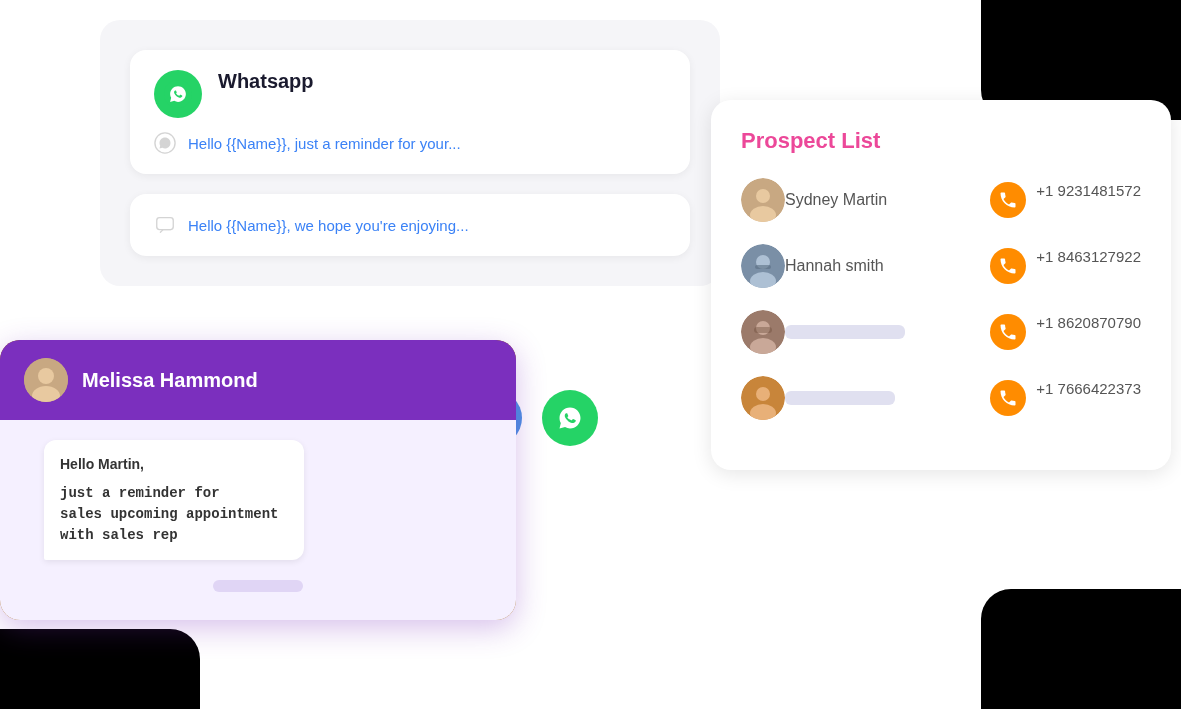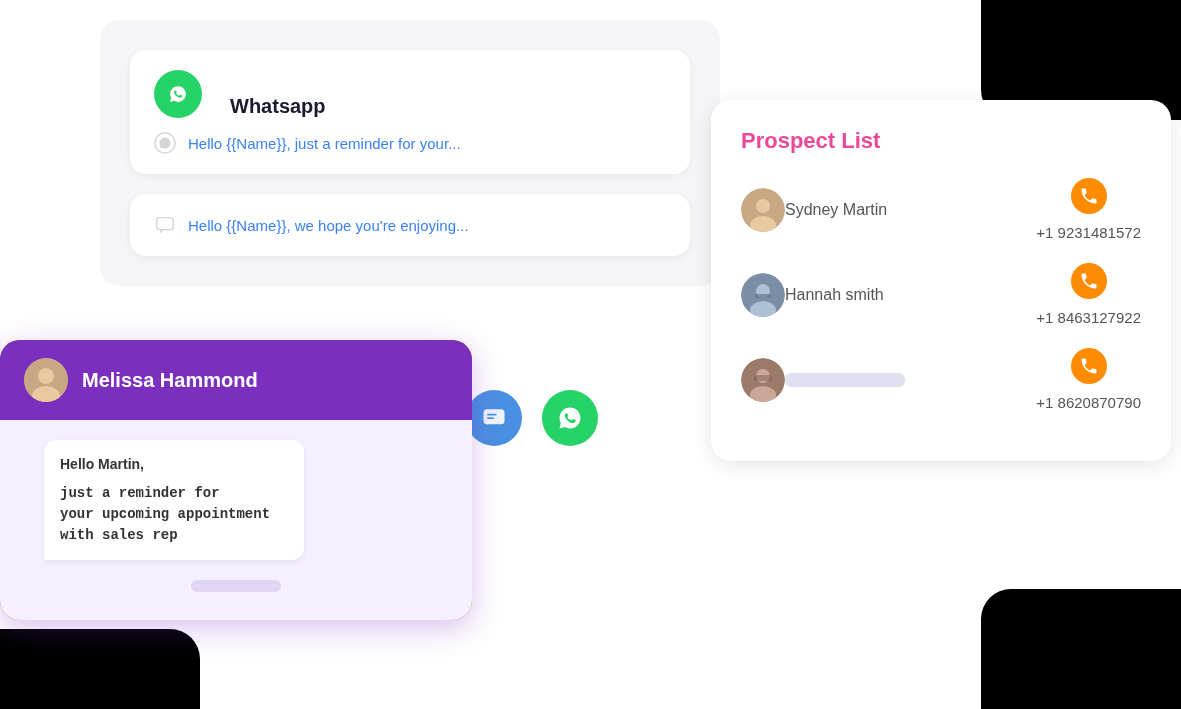--- a/index.html
+++ b/index.html
@@ -28,22 +28,22 @@
 
     .msg-card {
       background: #fff;
       border-radius: 16px;
       padding: 20px 24px;
       box-shadow: 0 2px 8px rgba(0,0,0,0.06);
     }
 
     .msg-card-header {
       display: flex;
-      align-items: flex-end;
-      gap: 28px;
+      align-items: flex-start;
+      gap: 16px;
       margin-bottom: 14px;
     }
 
     .msg-icon-circle {
       width: 48px;
       height: 48px;
       border-radius: 50%;
       display: flex;
       align-items: center;
       justify-content: center;
@@ -93,21 +93,21 @@
 
     .bottom-icon-bubble.gray { background: #e8e8f0; }
     .bottom-icon-bubble.blue { background: #4A90E2; }
     .bottom-icon-bubble.green { background: #25D366; }
 
     
     .chat-card {
       position: absolute;
       top: 340px;
       left: 0px;
-      width: 472px;
+      width: 516px;
       background: #a16207;
       border-radius: 20px;
       overflow: hidden;
       box-shadow: 0 8px 30px rgba(123,47,190,0.3);
     }
 
     .chat-header {
       background: #7B2FBE;
       padding: 18px 24px;
       display: flex;
@@ -206,23 +206,22 @@
     }
 
     .prospect-name {
       font-size: 16px;
       color: #555;
       font-weight: 500;
     }
 
     .prospect-right {
       display: flex;
-      align-items: center;
+      align-items: flex-start;
       gap: 10px;
-      flex-direction: column;
     }
 
     .phone-icon-circle {
       width: 36px;
       height: 36px;
       border-radius: 50%;
       background: #FF8C00;
       display: flex;
       align-items: center;
       justify-content: center;
@@ -307,21 +306,21 @@
         <ellipse cx="22" cy="38" rx="14" ry="10" fill="#e8c9a0"></ellipse>
       </svg>
     </div>
     <span class="chat-header-name">Melissa Hammond</span>
   </div>
   <div class="chat-body">
     <div class="chat-bubble">
       <div class="chat-bubble-text">Hello Martin,</div>
       <div class="chat-bubble-text sub" style="margin-top:8px;font-family:Liberation Mono, monospace;">
         <span>just a reminder for</span><br>
-        <span>your upcoming appointment</span><br>
+        <span>sales upcoming appointment</span><br>
         <span>with sales rep</span>
       </div>
     </div>
     <div style="display:flex;justify-content:center;">
       <div class="chat-bubble-tail"></div>
     </div>
   </div>
 </div>
 
 <div class="prospect-panel">
@@ -385,13 +384,33 @@
     <div class="prospect-right">
       <div class="phone-icon-circle">
         <svg width="20" height="20" viewBox="0 0 24 24" fill="white">
           <path d="M6.6 10.8c1.4 2.8 3.8 5.1 6.6 6.6l2.2-2.2c.3-.3.7-.4 1-.2 1.1.4 2.3.6 3.6.6.6 0 1 .4 1 1V20c0 .6-.4 1-1 1-9.4 0-17-7.6-17-17 0-.6.4-1 1-1h3.5c.6 0 1 .4 1 1 0 1.3.2 2.5.6 3.6.1.3 0 .7-.2 1L6.6 10.8z"></path>
         </svg>
       </div>
       <span class="phone-number">+1 8620870790</span>
     </div>
   </div>
 
+  <div class="prospect-row">
+    <div class="prospect-left">
+      <div class="prospect-avatar">
+        <svg width="44" height="44" viewBox="0 0 44 44">
+          <circle cx="22" cy="22" r="22" fill="#c8853a"></circle>
+          <ellipse cx="22" cy="18" rx="7" ry="7" fill="#e8b078"></ellipse>
+          <ellipse cx="22" cy="37" rx="13" ry="9" fill="#e8b078"></ellipse>
+        </svg>
+      </div>
+      <div style="width:110px;height:14px;background:#e0e0f0;border-radius:6px;"></div>
+    </div>
+    <div class="prospect-right">
+      <div class="phone-icon-circle">
+        <svg width="20" height="20" viewBox="0 0 24 24" fill="white">
+          <path d="M6.6 10.8c1.4 2.8 3.8 5.1 6.6 6.6l2.2-2.2c.3-.3.7-.4 1-.2 1.1.4 2.3.6 3.6.6.6 0 1 .4 1 1V20c0 .6-.4 1-1 1-9.4 0-17-7.6-17-17 0-.6.4-1 1-1h3.5c.6 0 1 .4 1 1 0 1.3.2 2.5.6 3.6.1.3 0 .7-.2 1L6.6 10.8z"></path>
+        </svg>
+      </div>
+      <span class="phone-number">+1 7666422373</span>
+    </div>
+  </div>
 </div>
 
 </body></html>

